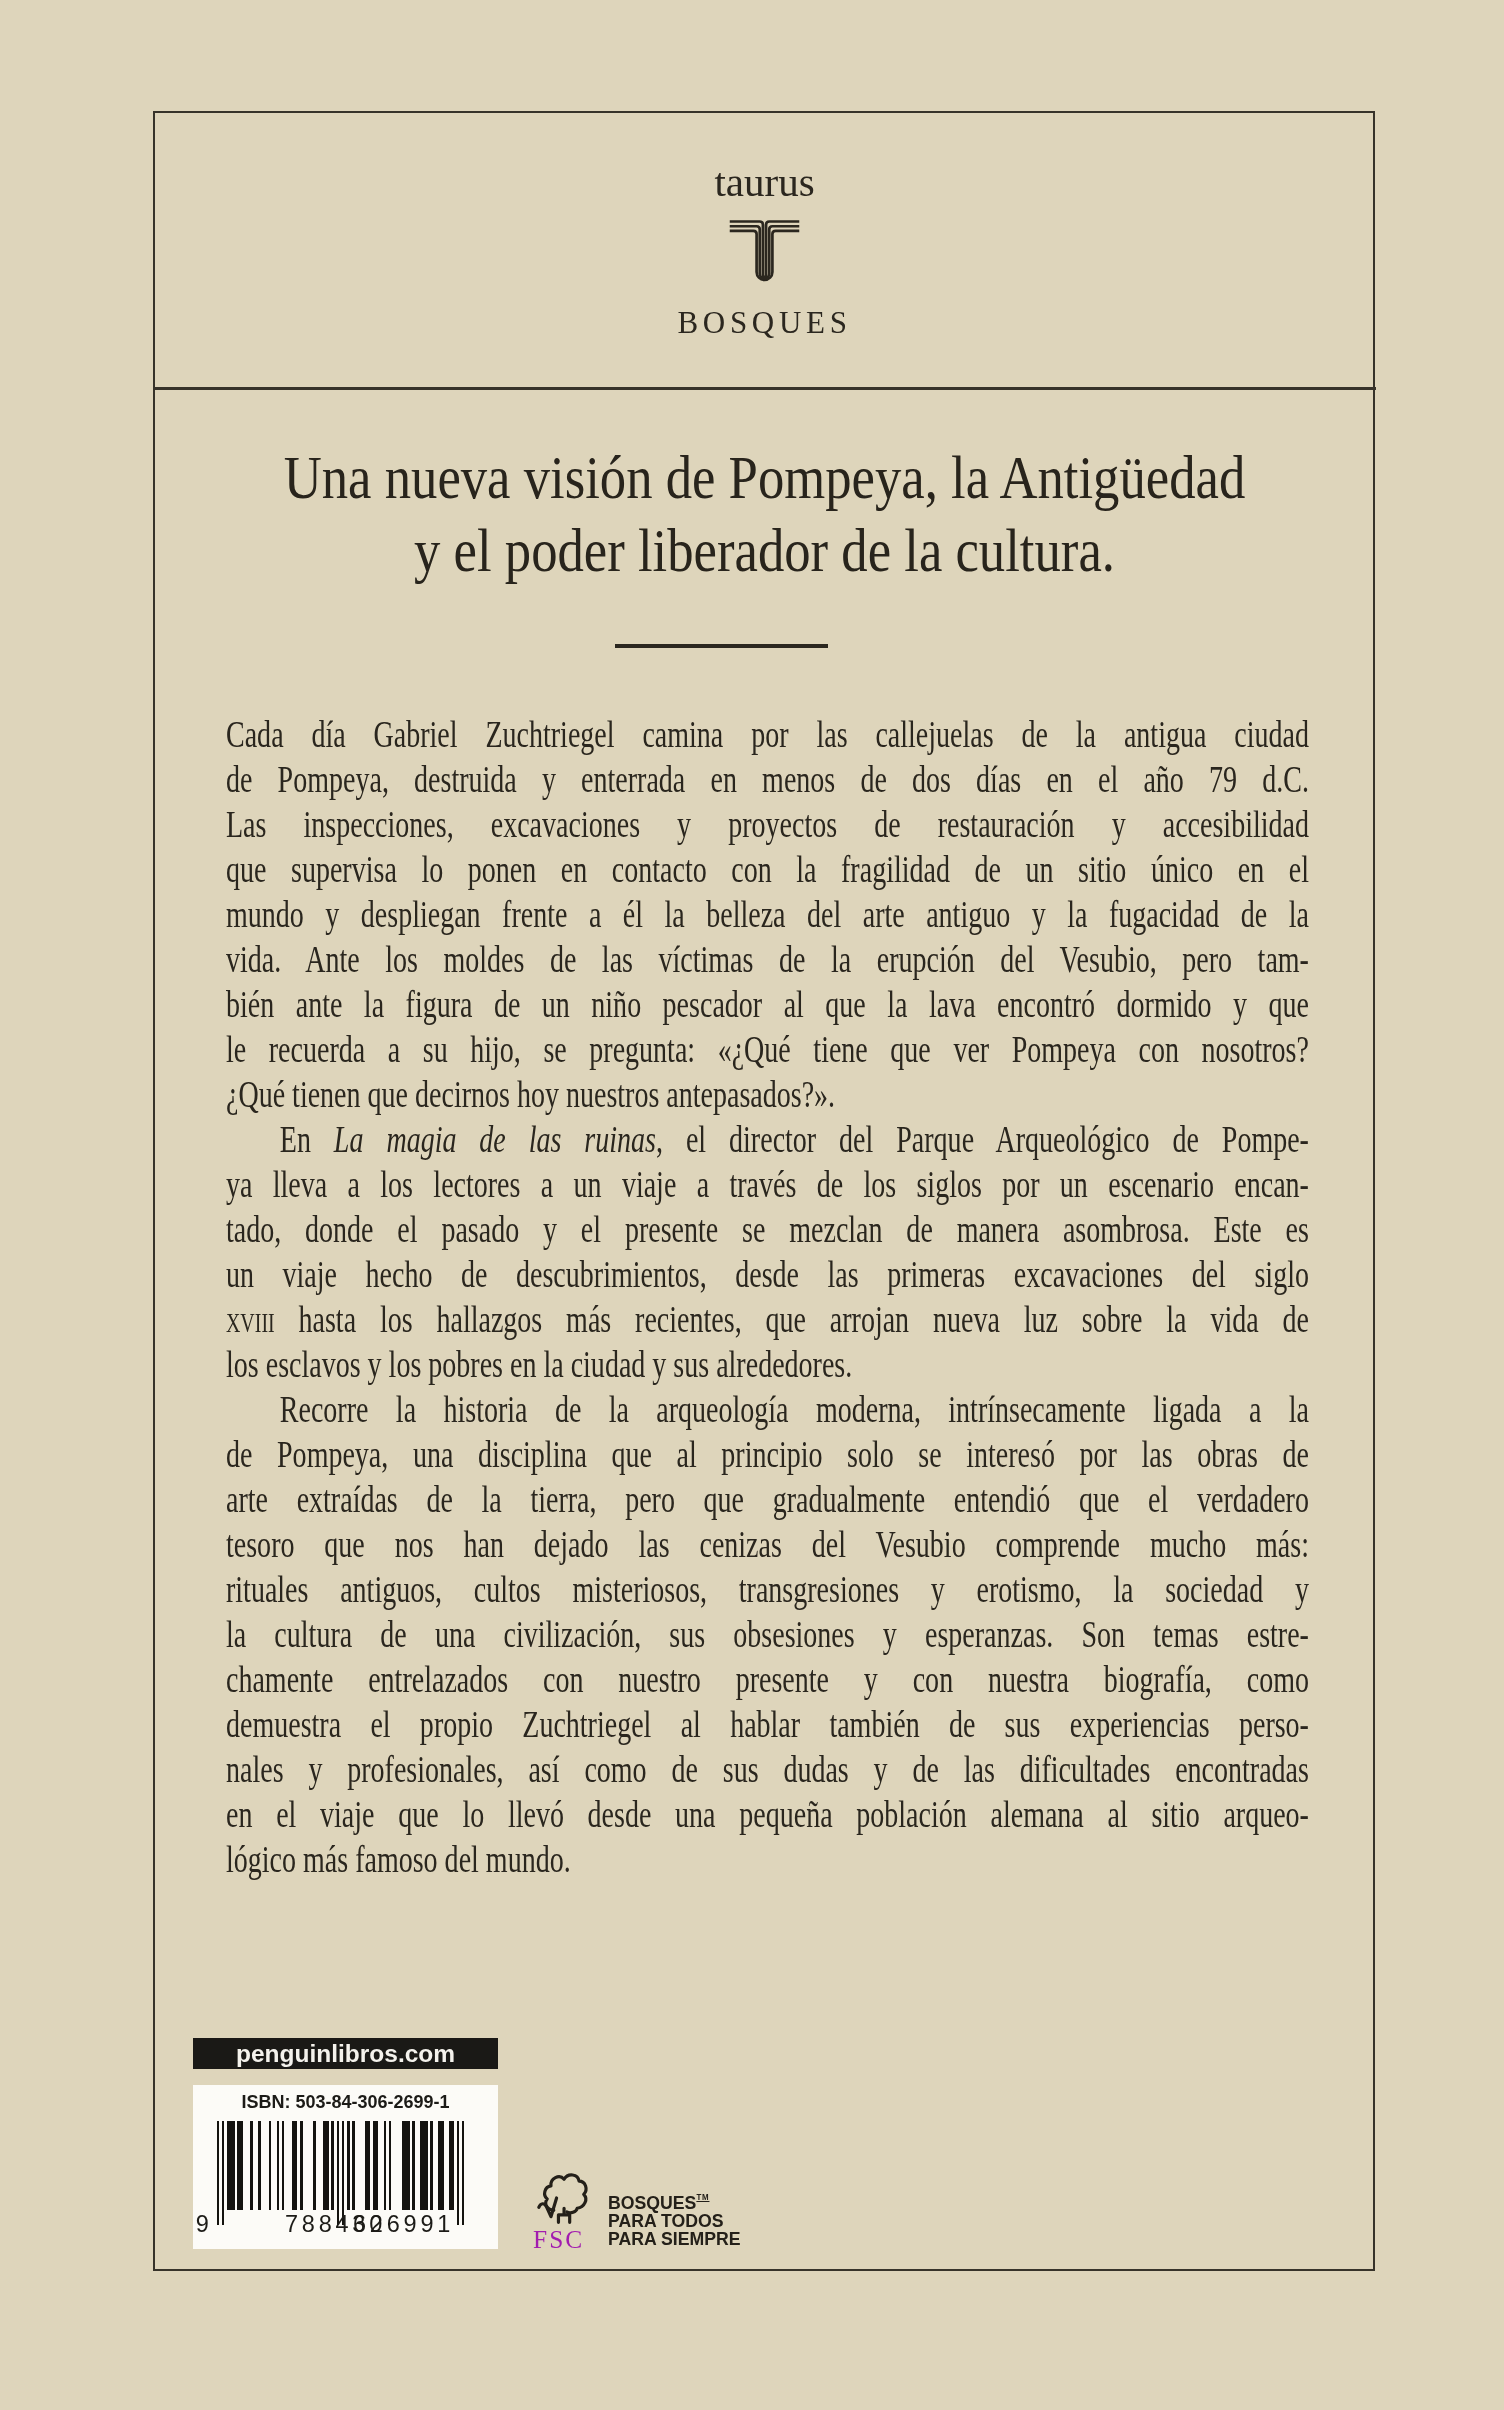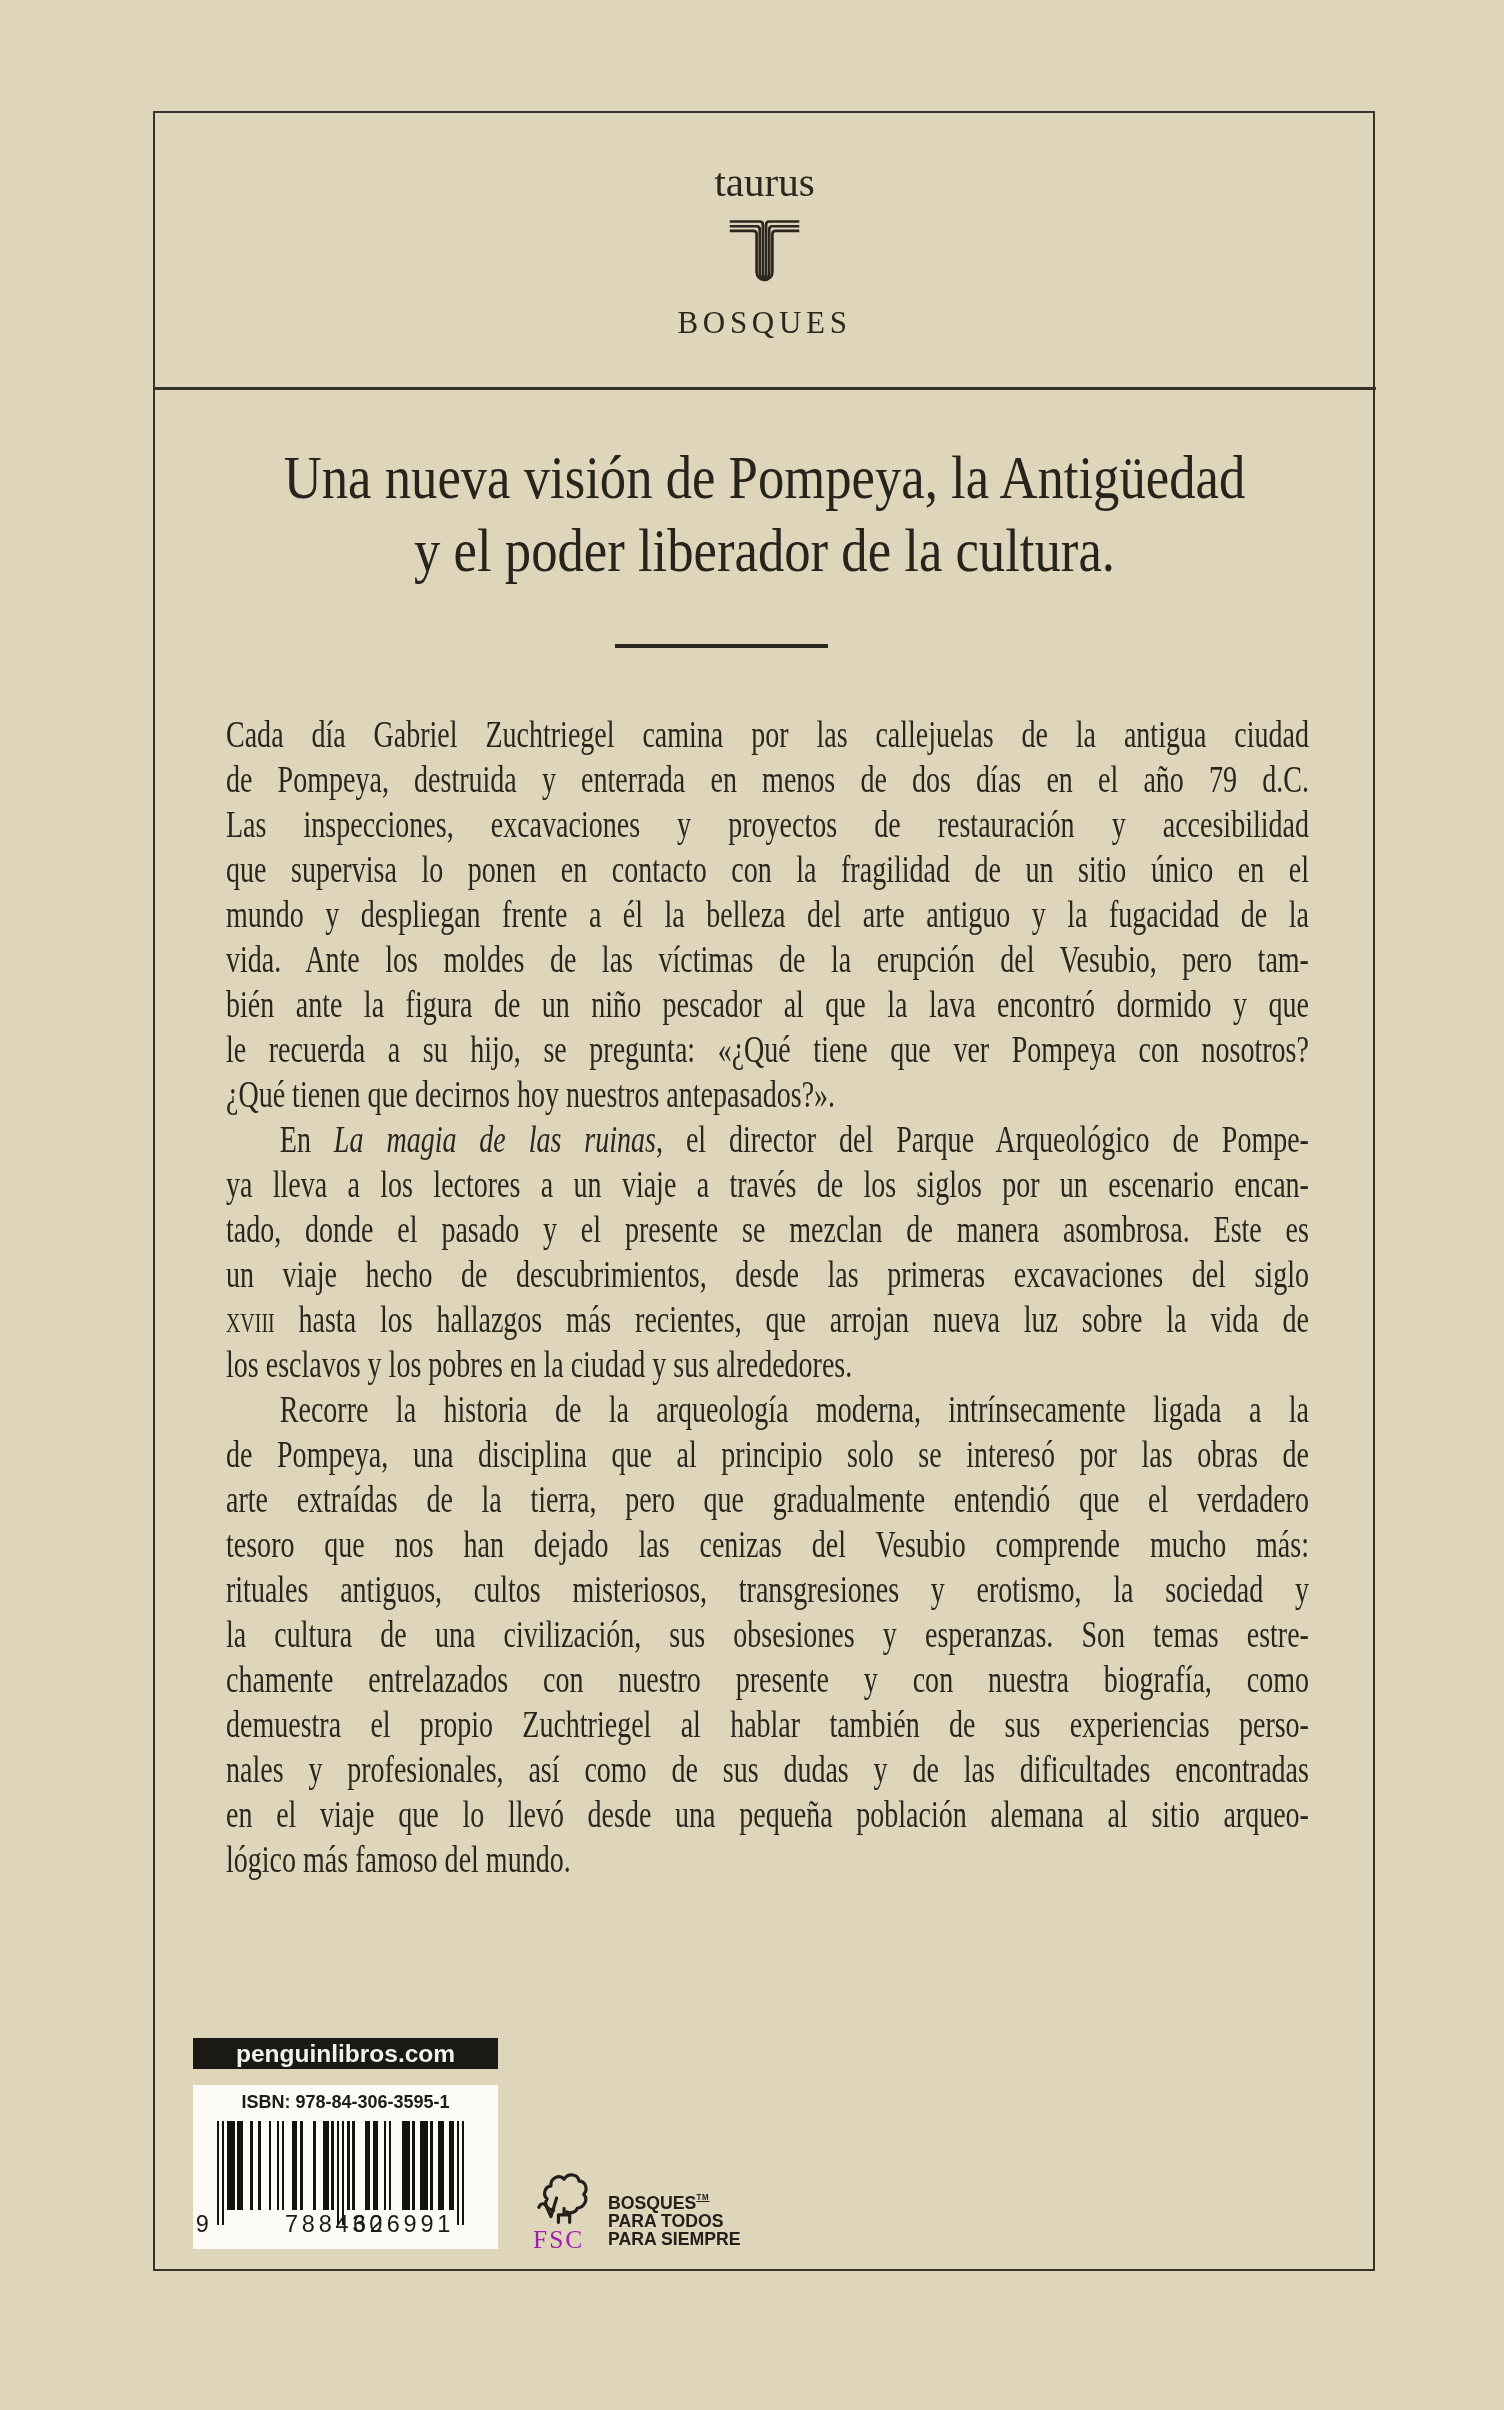--- a/index.html
+++ b/index.html
@@ -110,21 +110,21 @@
       <div class="ln"><span>nales y profesionales, así como de sus dudas y de las dificultades encontradas</span></div>
       <div class="ln"><span>en el viaje que lo llevó desde una pequeña población alemana al sitio arqueo-</span></div>
       <div class="ln end"><span>lógico más famoso del mundo.</span></div>
     </div>
 
   <div id="website-bar">
     <span id="website-url">penguinlibros.com</span>
   </div>
 
   <div id="isbn-label-card">
-    <div id="isbn-number">ISBN: 978-84-306-3595-1</div>
+    <div id="isbn-number">ISBN: 503-84-306-2699-1</div>
     <div id="barcode">
         <div class="m b g"></div>
         <div class="m g"></div>
         <div class="m b g"></div>
         <div class="m"></div>
         <div class="m b"></div>
         <div class="m b"></div>
         <div class="m b"></div>
         <div class="m"></div>
         <div class="m b"></div>

